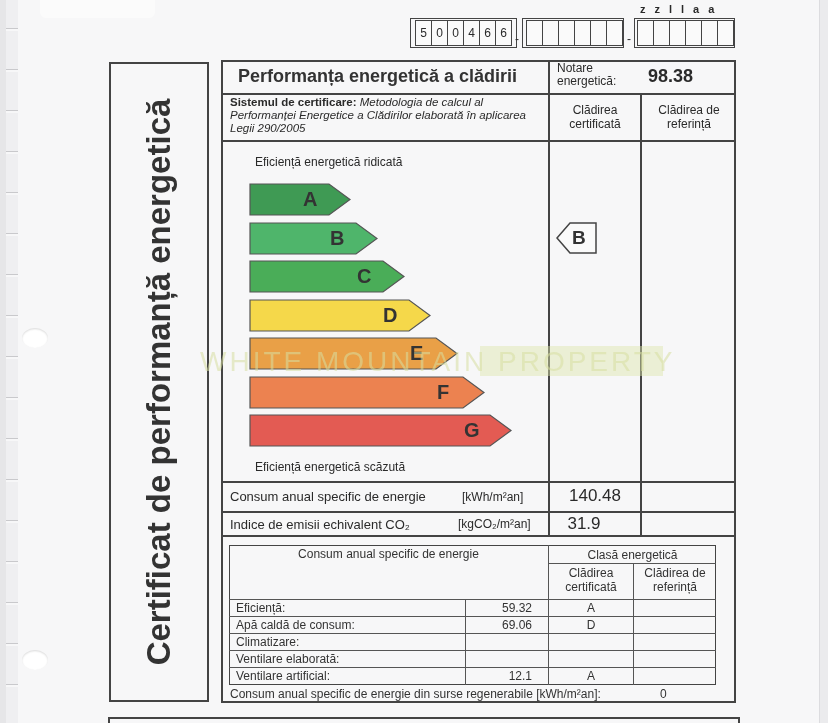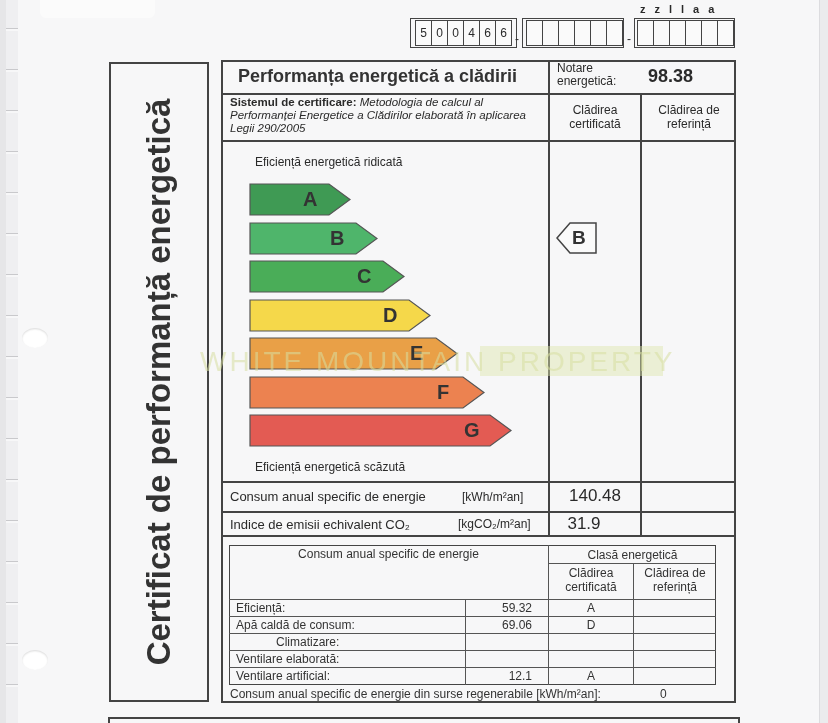--- a/index.html
+++ b/index.html
@@ -228,21 +228,21 @@
       <div class="cell" style="left:549px; top:601px; width:84px; text-align:center;">A</div>
       <div class="cell" style="left:634px; top:601px; width:82px; text-align:center;"></div>
     </div>
     <div>
       <div class="cell" style="left:236px; top:618px;">Apă caldă de consum:</div>
       <div class="cell" style="left:466px; top:618px; width:66px; text-align:right;">69.06</div>
       <div class="cell" style="left:549px; top:618px; width:84px; text-align:center;">D</div>
       <div class="cell" style="left:634px; top:618px; width:82px; text-align:center;"></div>
     </div>
     <div>
-      <div class="cell" style="left:236px; top:635px;margin-left:40px;">Climatizare:</div>
+      <div class="cell" style="left:236px; top:635px;">Climatizare:</div>
       <div class="cell" style="left:466px; top:635px; width:66px; text-align:right;"></div>
       <div class="cell" style="left:549px; top:635px; width:84px; text-align:center;"></div>
       <div class="cell" style="left:634px; top:635px; width:82px; text-align:center;"></div>
     </div>
     <div>
       <div class="cell" style="left:236px; top:652px;">Ventilare elaborată:</div>
       <div class="cell" style="left:466px; top:652px; width:66px; text-align:right;"></div>
       <div class="cell" style="left:549px; top:652px; width:84px; text-align:center;"></div>
       <div class="cell" style="left:634px; top:652px; width:82px; text-align:center;"></div>
     </div>

